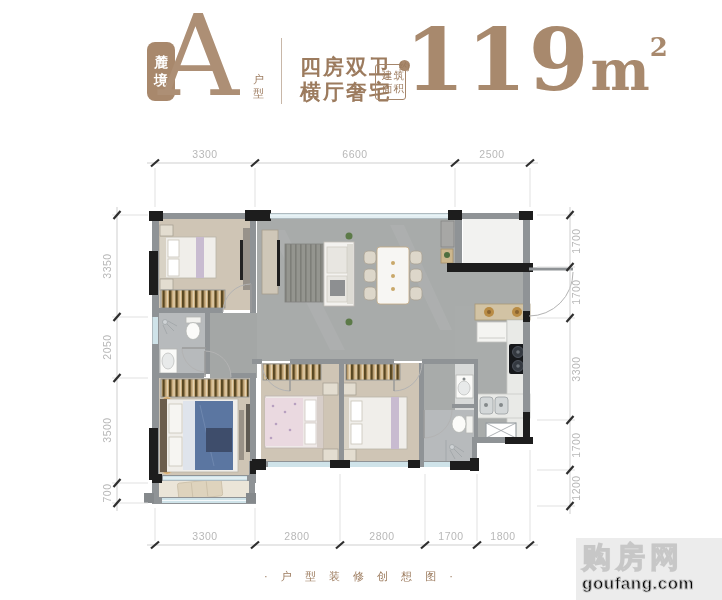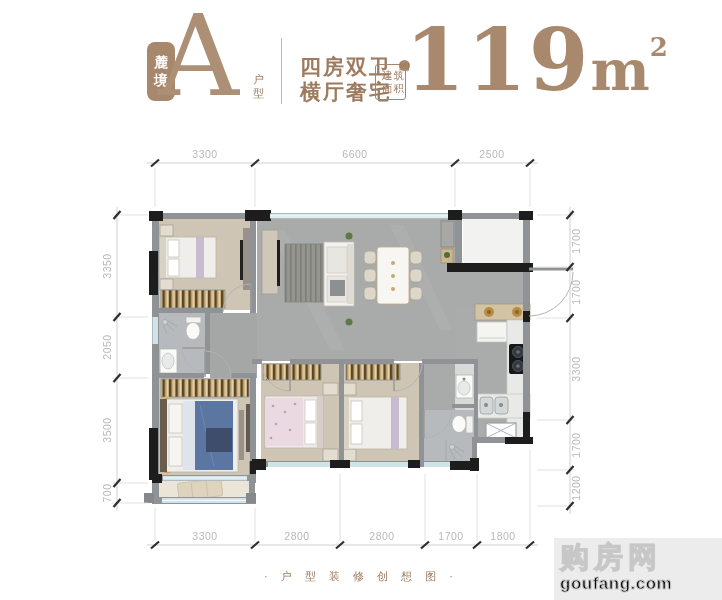--- a/index.html
+++ b/index.html
@@ -21,21 +21,21 @@
   .area-badge span{color:#9c7b5e;font-size:10.5px;line-height:13px;letter-spacing:1px;}
   .area-mark{position:absolute;right:-5px;top:-5px;width:11px;height:11px;border-radius:50%;
     background:#a8886c;color:#fff;font-size:7px;line-height:11px;text-align:center;}
   .area-figure{left:405px;top:14px;display:flex;align-items:baseline;
     font-family:"DejaVu Serif","Liberation Serif",serif;color:#a8896d;font-weight:bold;}
   .area-figure .val{font-size:86px;line-height:92px;letter-spacing:2px;}
   .area-figure .unit{font-size:56px;line-height:60px;}
   .area-figure .sup{font-size:26px;line-height:26px;transform:translateY(-34px);}
   
   .caption{left:0;top:569px;width:722px;text-align:center;color:#9c7b5e;font-size:11px;letter-spacing:5px;}
-  .watermark{right:0;top:538px;width:168px;height:62px;background:#ececec;padding:2px 0 8px 6px;box-sizing:border-box;}
+  .watermark{right:0;top:538px;width:146px;height:62px;background:#ececec;padding:2px 0 8px 6px;box-sizing:border-box;}
   .wm-title{font-size:29px;font-weight:700;letter-spacing:5px;color:#f8f8f8;
     -webkit-text-stroke:1.2px #c7c7c7;text-shadow:0 0 1px #cccccc;line-height:34px;}
   .wm-domain{font-size:17px;font-weight:700;color:#000000;-webkit-text-stroke:1px #c7c7c7;
     text-shadow:0 0 1px #cccccc;line-height:20px;letter-spacing:0.5px;}
   
   svg text.dim{font-family:"Liberation Sans",sans-serif;font-size:10.5px;fill:#b8b8b8;letter-spacing:0.5px;}
 </style>
 </head>
 <body>
 

